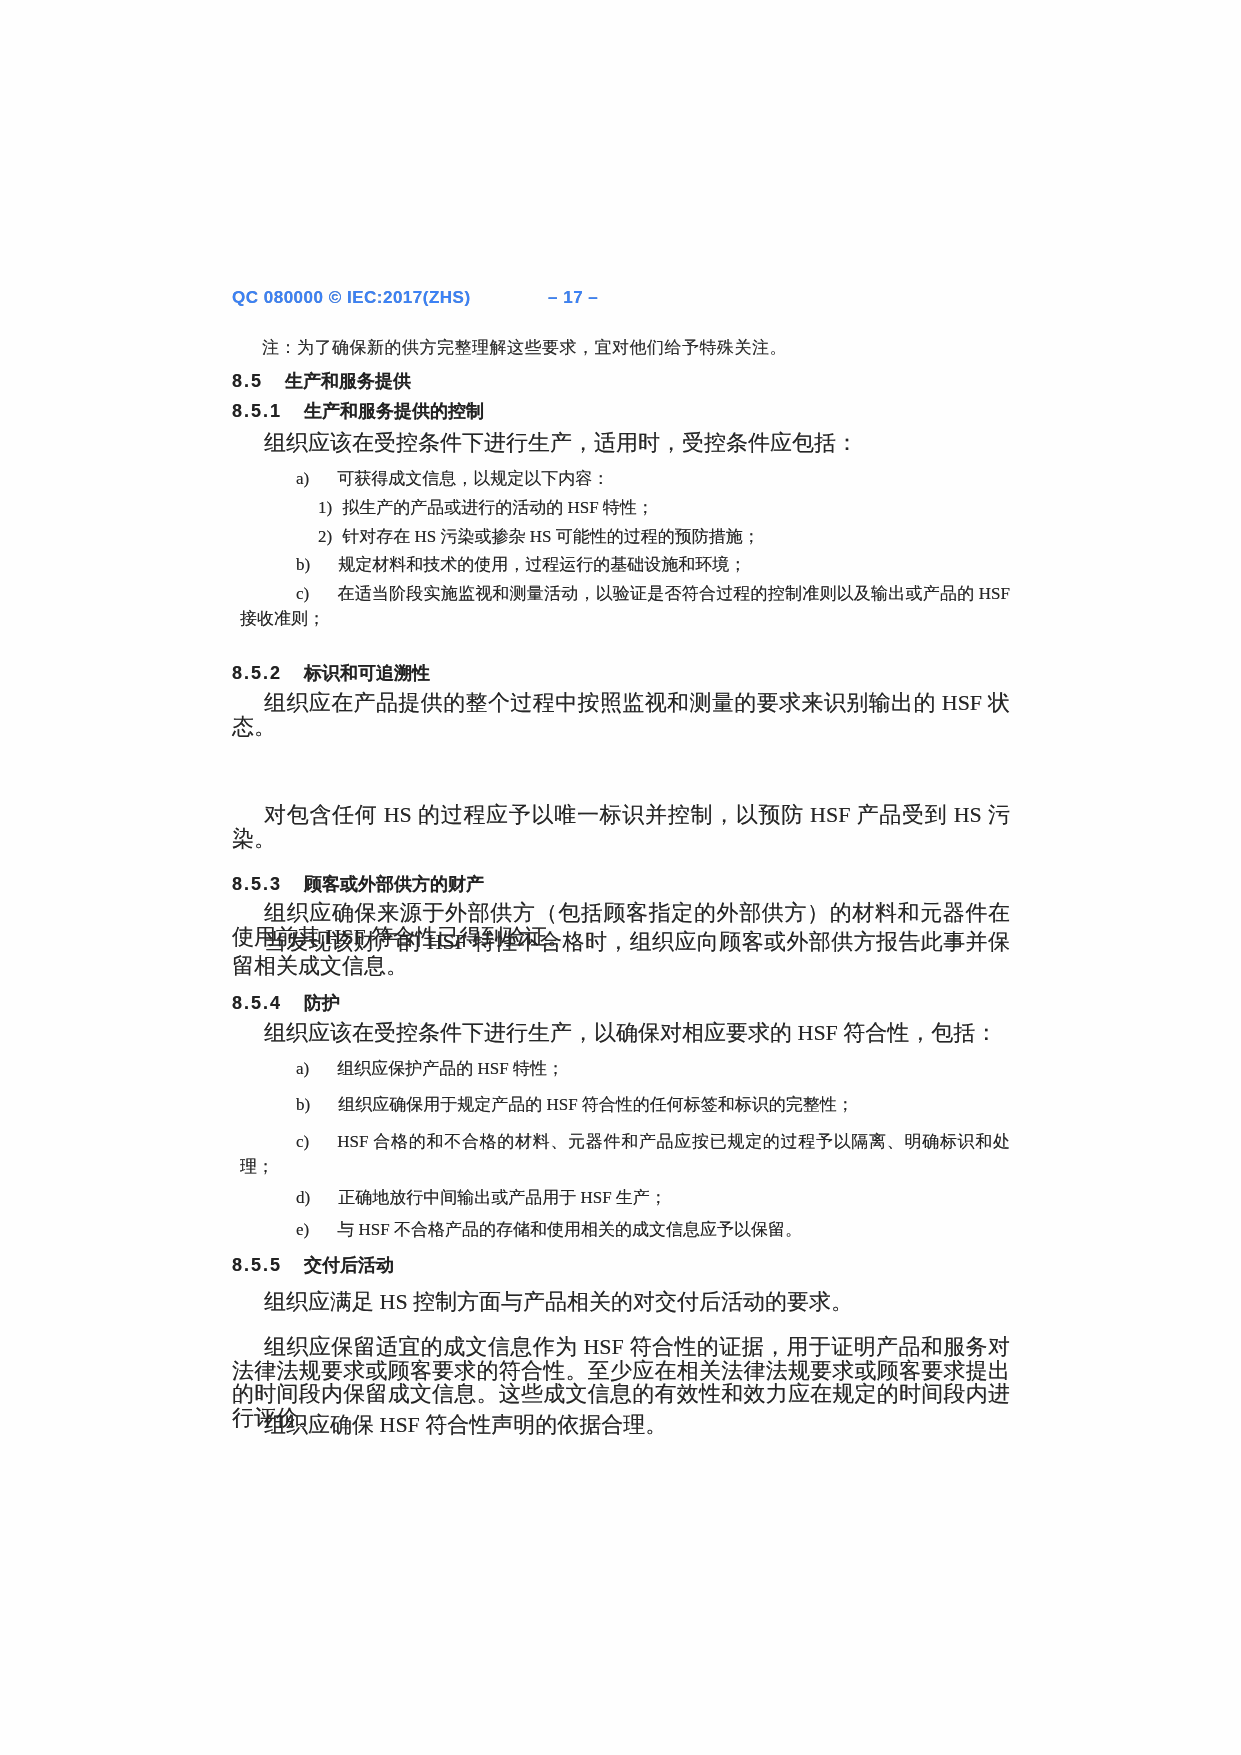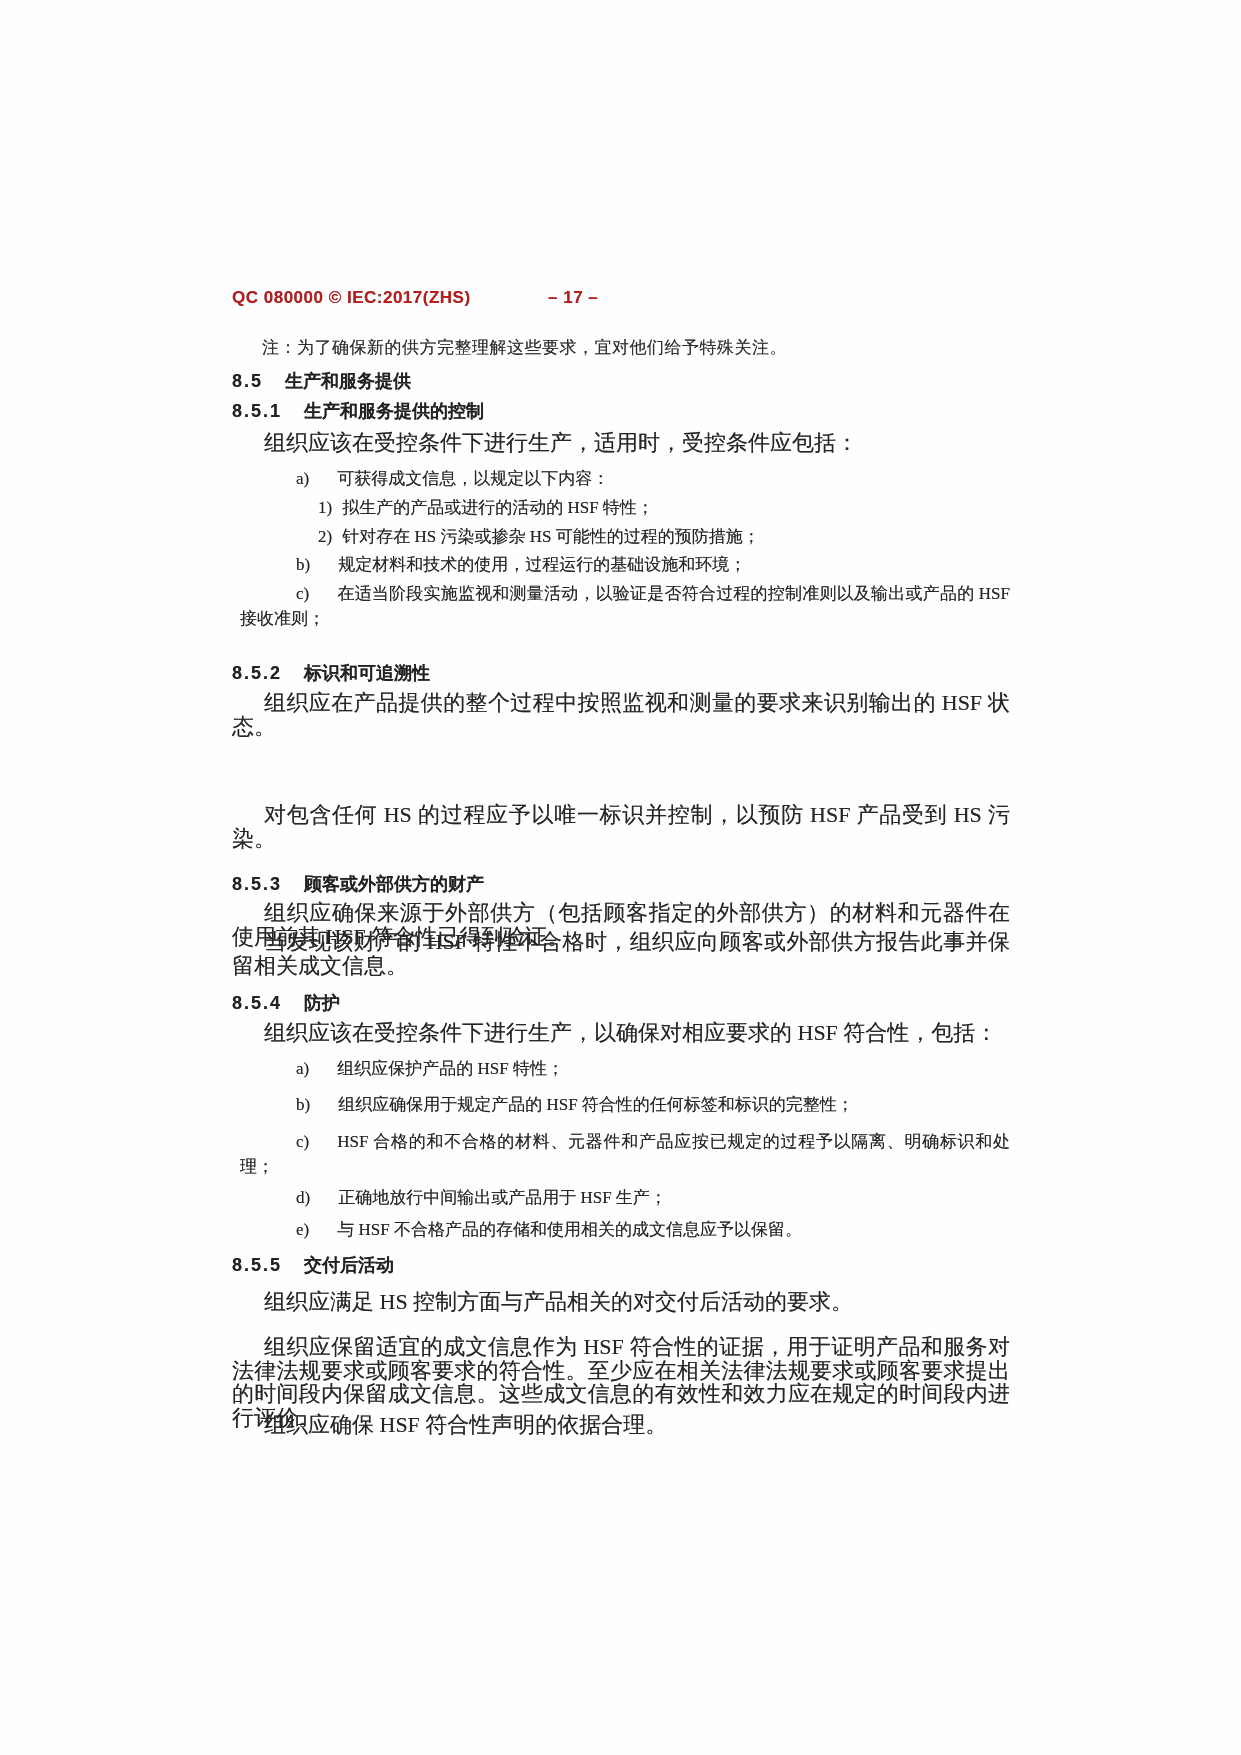--- a/index.html
+++ b/index.html
@@ -8,21 +8,21 @@
     width:1241px;height:1755px;
     background:#fefefe;
     font-family:"Liberation Serif","DejaVu Serif",serif;
     color:#2a2a2a;
     overflow:hidden;
   }
   .abs{position:absolute;}
   
   .hdr{
     font-family:"Liberation Sans","DejaVu Sans",sans-serif;
-    font-weight:700;font-size:17px;letter-spacing:0.5px;color:#b91c1c;
+    font-weight:700;font-size:17px;letter-spacing:0.5px;color:#3b82f6;
   }
   
   .note{
     left:262px;top:336px;width:720px;
     font-size:17px;color:#2e2e2e;letter-spacing:0.5px;
   }
   
   .h{
     left:232px;width:790px;
     font-family:"Liberation Sans","DejaVu Sans",sans-serif;

